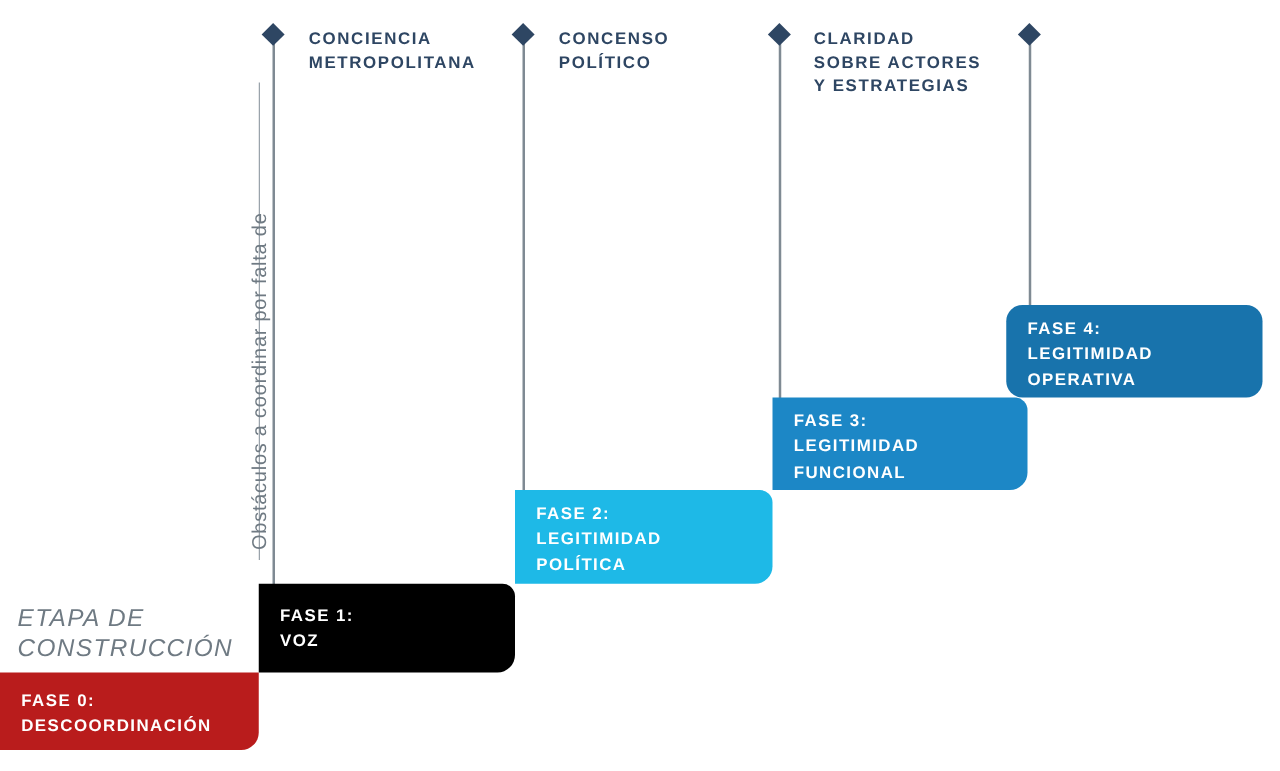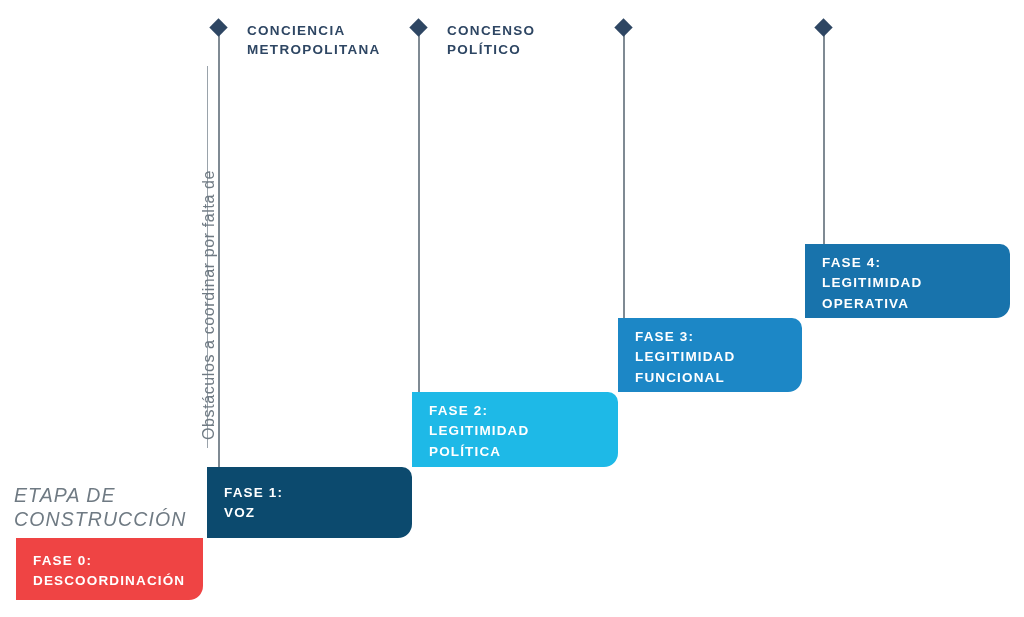--- a/index.html
+++ b/index.html
@@ -110,44 +110,47 @@
 
   <div class="diamond" style="left:212px; top:21px;"></div>
   <div class="diamond" style="left:412px; top:21px;"></div>
   <div class="diamond" style="left:617px; top:21px;"></div>
   <div class="diamond" style="left:817px; top:21px;"></div>
 
   <div class="milestone-label" style="left:447px; top:21px;">CONCENSO
 POLÍTICO</div>
   <div class="milestone-label" style="left:247px; top:21px;">CONCIENCIA
 METROPOLITANA</div>
+  <div class="milestone-label" style="left:651px; top:21px;">CLARIDAD
+SOBRE ACTORES
+Y ESTRATEGIAS</div>
 
-  <div class="step rnd-br" style="left:16px; top:538px; width:187px; height:62px; background:#ef4444;">
+  <div class="step rnd-br" style="left:0px; top:538px; width:207px; height:62px; background:#b91c1c;">
     <div class="step-text" style="left:17px; top:13px;">FASE 0:
 DESCOORDINACIÓN</div>
   </div>
 
-  <div class="step rnd-tr-br" style="left:207px; top:467px; width:205px; height:71px; background:#0c4a6e;">
+  <div class="step rnd-tr-br" style="left:207px; top:467px; width:205px; height:71px; background:#000000;">
     <div class="step-text" style="left:17px; top:16px;">FASE 1:
 VOZ</div>
   </div>
 
   <div class="step rnd-tr-br" style="left:412px; top:392px; width:206px; height:75px; background:#1EB9E7;padding-left:32px;">
     <div class="step-text" style="left:17px; top:9px;">FASE 2:
 LEGITIMIDAD
 POLÍTICA</div>
   </div>
 
-  <div class="step rnd-tr-br" style="left:618px; top:318px; width:184px; height:74px; background:#1C87C6;">
+  <div class="step rnd-tr-br" style="left:618px; top:318px; width:204px; height:74px; background:#1C87C6;">
     <div class="step-text" style="left:17px; top:9px;">FASE 3:
 LEGITIMIDAD
 FUNCIONAL</div>
   </div>
 
-  <div class="step rnd-tr-br" style="left:805px; top:244px; width:205px; height:74px; background:#1873AC;">
+  <div class="step rnd-tr-br" style="left:805px; top:244px; width:205px; height:74px; background:#1873AC;border-radius:13px;">
     <div class="step-text" style="left:17px; top:9px;">FASE 4:
 LEGITIMIDAD
 OPERATIVA</div>
   </div>
 
   <div id="stage-caption" style="left:14px; top:484px;font-style:italic;">ETAPA DE
 CONSTRUCCIÓN</div>
 
 </div>
 

